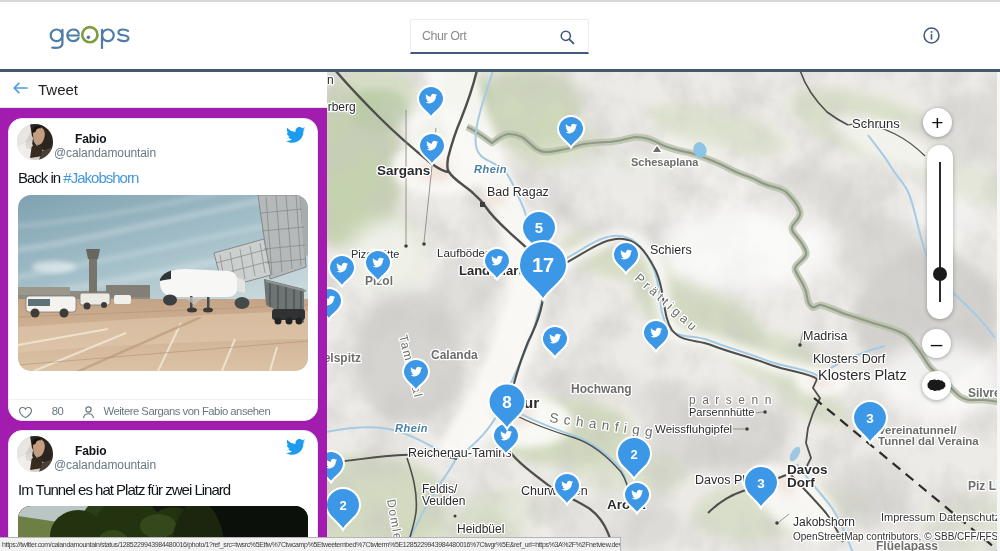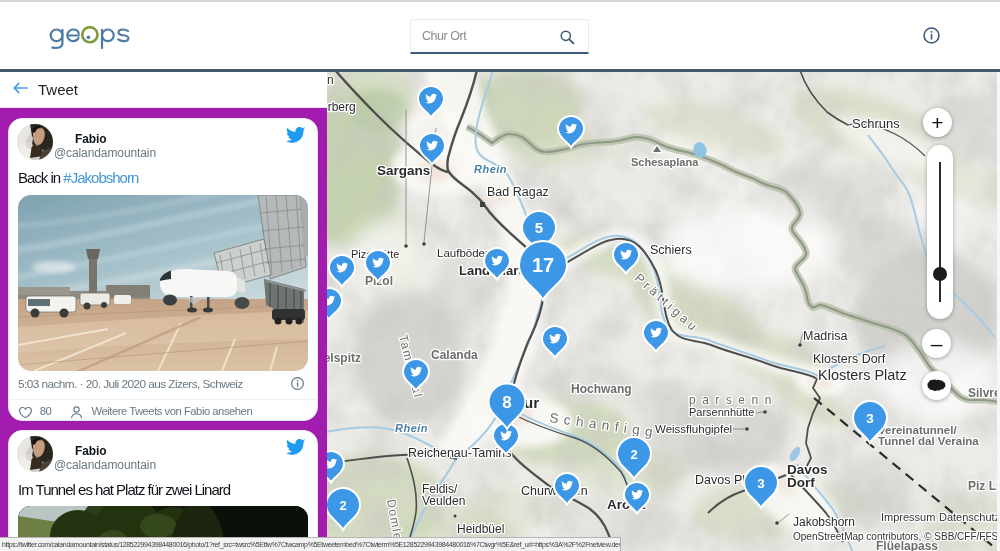--- a/index.html
+++ b/index.html
@@ -475,37 +475,30 @@
         <g stroke="#4e5354" stroke-width="1.4" fill="none">
               <path d="M252,88 L252,112 M260,90 L260,115 M268,92 L268,118 M276,94 L276,121 M283,96 L283,124"></path>
             </g>
         <path d="M248,86 L288,96" stroke="#8d9292" stroke-width="2"></path>
         <rect x="254" y="114" width="33" height="11" rx="3" fill="#2f3133"></rect>
         <circle cx="260" cy="126" r="3.5" fill="#222"></circle>
             <circle cx="271" cy="126" r="3.5" fill="#222"></circle>
             <circle cx="281" cy="126" r="3.5" fill="#222"></circle>
       </svg>
       </div>
-      <div id="meta1">5:03 nachm. · 20. Juli 2020 aus Zizers, Schweiz
-        <svg width="15" height="15" viewBox="0 0 24 24">
-            <path fill="none" stroke="#697882" stroke-width="2" d="M12 2.6a9.4 9.4 0 1 0 0 18.8 9.4 9.4 0 0 0 0-18.8z"></path>
-            <rect x="11" y="10.2" width="2.2" height="7" fill="#697882"></rect>
-            <rect x="11" y="6.2" width="2.2" height="2.4" fill="#697882"></rect>
-          </svg>
-      </div>
       <div style="position:absolute;left:0px;top:280px;width:308px;height:1px;background:#eef1f2"></div>
       <div id="actions1">
         <svg width="15" height="15" viewBox="0 0 24 24" style="vertical-align:-3px">
             <path fill="none" stroke="#697882" stroke-width="1.8" d="M12 20.2C5.5 16.5 2.5 12.5 2.5 9a5 5 0 0 1 9.5-2.2A5 5 0 0 1 21.5 9c0 3.5-3 7.5-9.5 11.2z"></path>
           </svg>
-        <span style="margin-left:4px">80</span>
+        <span style="margin-left:16px">80</span>
         <svg width="15" height="15" viewBox="0 0 24 24" style="vertical-align:-3px;margin-left:15px">
             <path fill="none" stroke="#697882" stroke-width="1.8" d="M12 3a4.2 4.2 0 1 1 0 8.4 4.2 4.2 0 0 1 0-8.4zM4 21c.5-4.5 3.5-7 8-7s7.5 2.5 8 7"></path>
           </svg>
-        <span style="margin-left:5px">Weitere Tweets von Fabio ansehen</span>
+        <span style="margin-left:5px">Weitere Sargans von Fabio ansehen</span>
       </div>
     </div>
     <div class="card" id="card2">
       <div class="avatar"><svg width="36" height="36" viewBox="0 0 36 36">
         <rect width="36" height="36" fill="#d3cfc8"></rect>
         <path d="M0,0 L16,0 L13,10 L8,18 L0,22 Z" fill="#e8e6e2"></path>
         <path d="M0,22 L9,18 L14,26 L14,36 L0,36 Z" fill="#efeeea"></path>
         <path d="M13,0 L36,0 L36,24 L30,28 L22,24 L15,12 Z" fill="#2b251f"></path>
         <path d="M16,10 C16,5 20,2.5 23.5,3.5 C27.5,4.5 28.5,9 27.5,13 C26.5,18 23.5,21 21.5,21 C18.5,21 16,16 16,10 Z" fill="#c49e80"></path>
         <path d="M16,14 C17.5,20.5 21,23.5 24.5,22.5 L26,32 L13,34 Z" fill="#372b20"></path>

